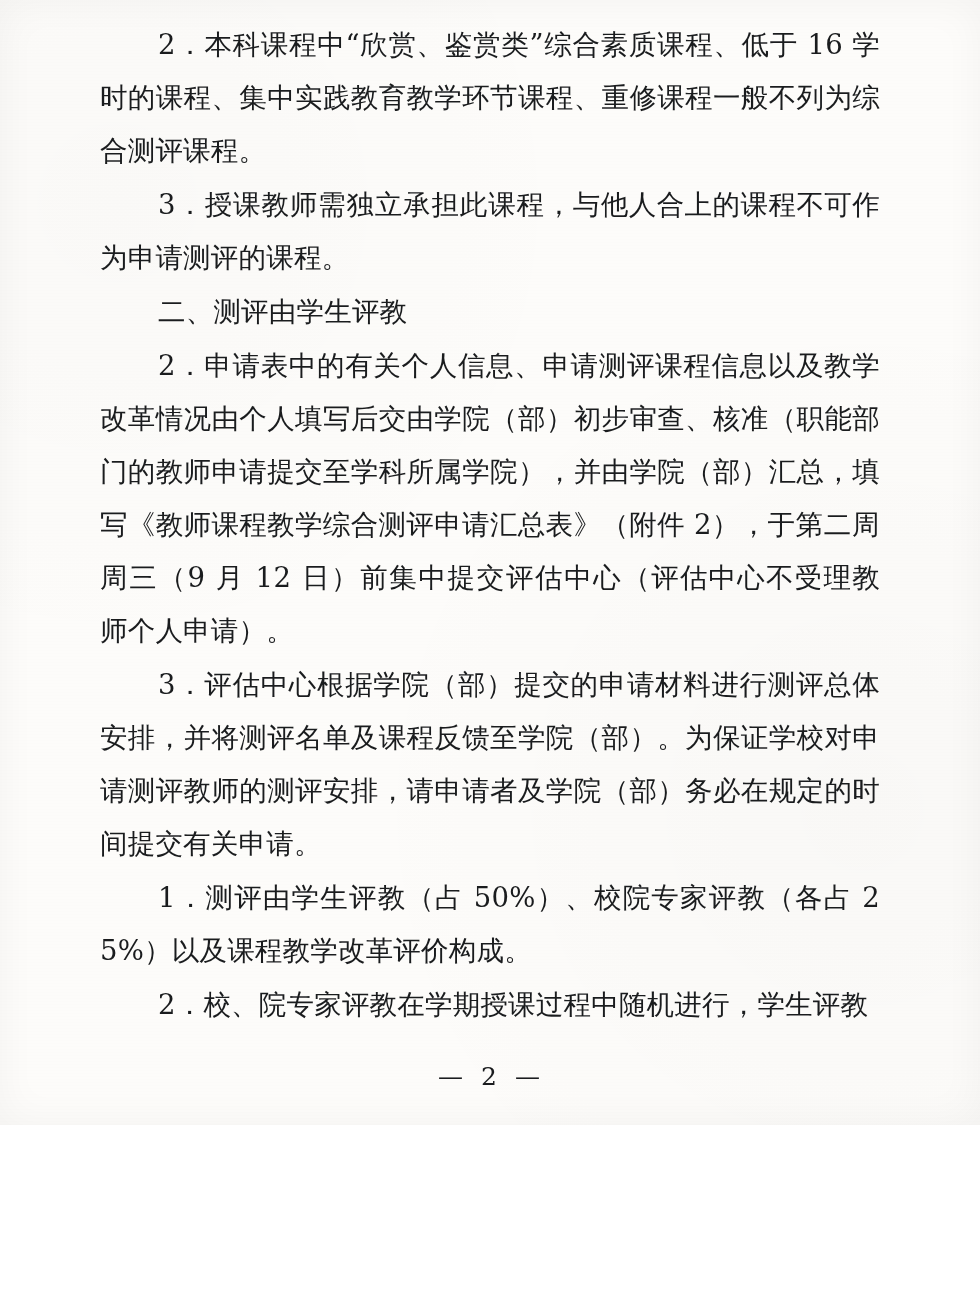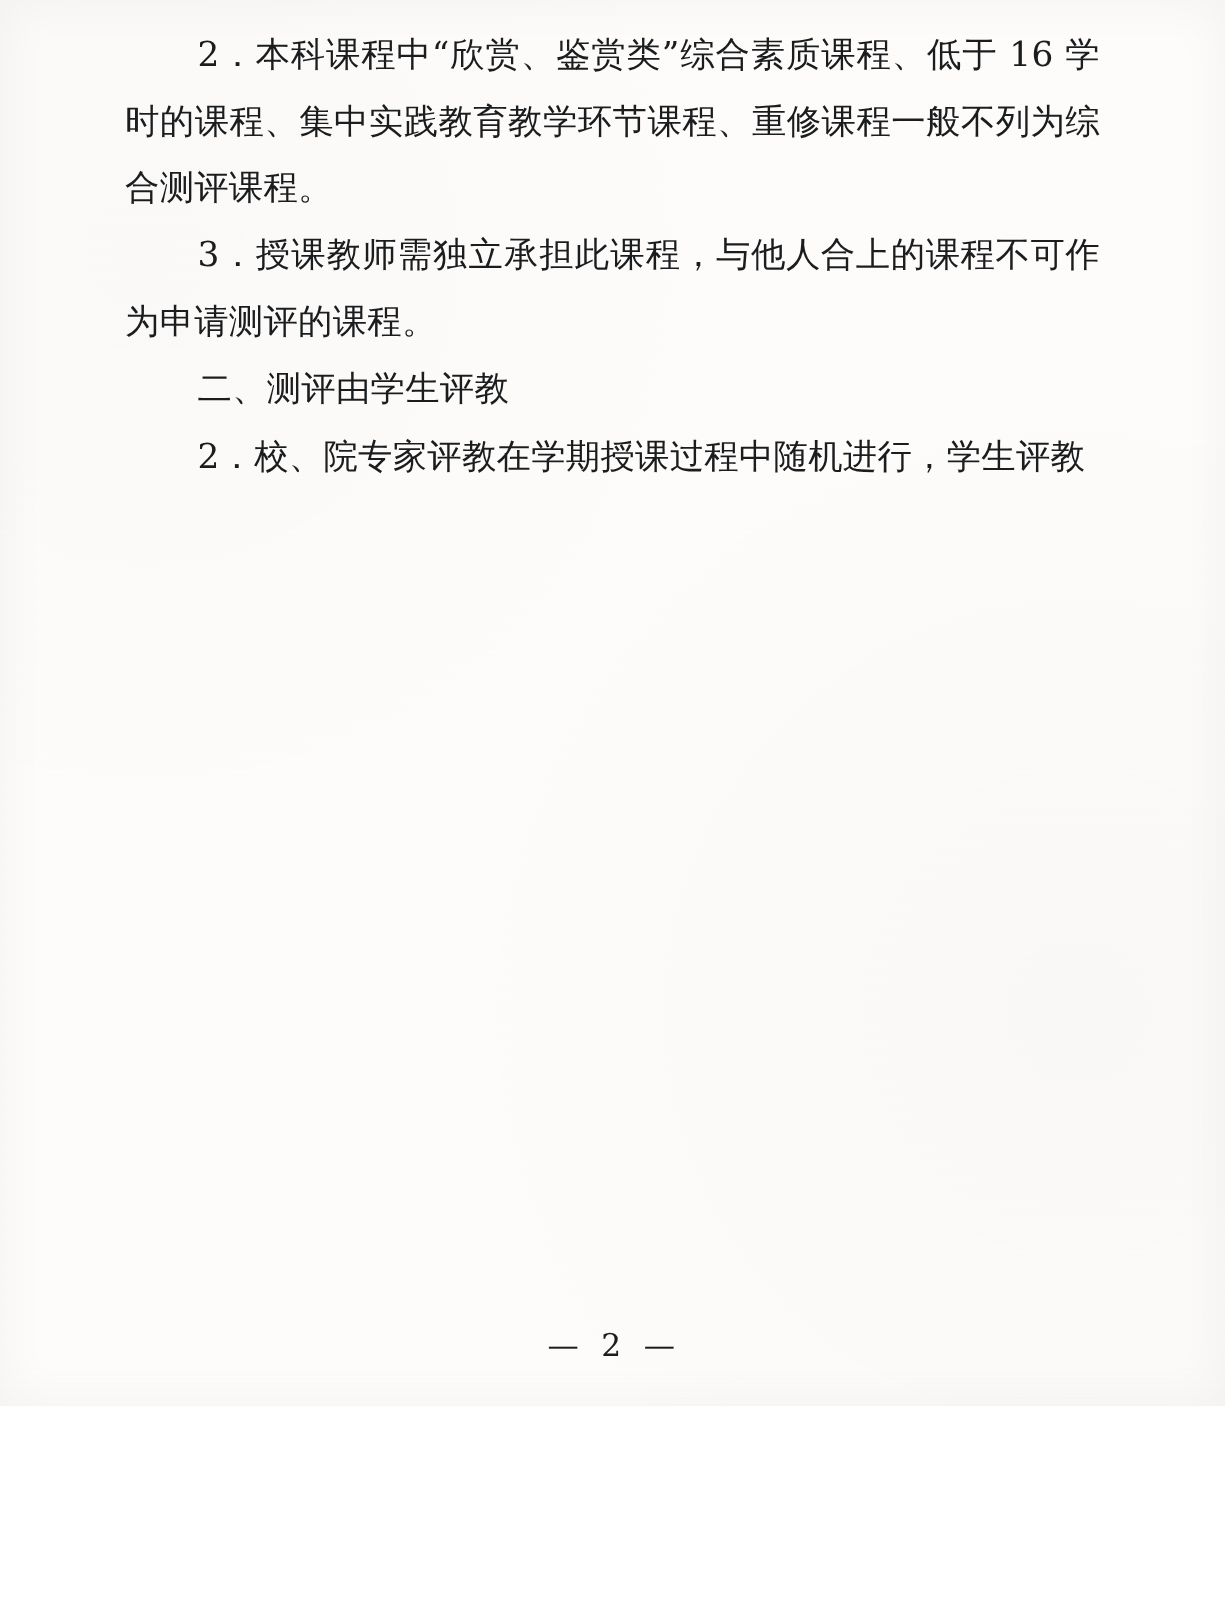--- a/index.html
+++ b/index.html
@@ -87,23 +87,26 @@
 <div class="page">
   <div class="content">
 
     <p class="para indent">2．本科课程中“欣赏、鉴赏类”综合素质课程、低于 16 学时的课程、集中实践教育教学环节课程、重修课程一般不列为综合测评课程。</p>
 
     <p class="para indent"><span class="bold">3．授课教师需独立承担此课程</span><span>，与他人合上的课程不可作为申请测评的课程。</span></p>
 
     <p class="para indent">二、测评由学生评教</p>
 
 
+    <p class="para indent"><span>2．申请表中的有关个人信息、申请测评课程信息以及教学改革情况由个人填写后交由学院（部）初步审查、核准（职能部门的教师申请提交至学科所属学院），并由学院（部）汇总，填写《教师课程教学综合测评申请汇总表》（附件 2），于</span><span class="bold">第二周周三（9 月 12 日）前集中提交评估中心</span><span>（评估中心不受理教师个人申请）。</span></p>
+
+    <p class="para indent">3．评估中心根据学院（部）提交的申请材料进行测评总体安排，并将测评名单及课程反馈至学院（部）。为保证学校对申请测评教师的测评安排，请申请者及学院（部）务必在规定的时间提交有关申请。</p>
 
 
-
+    <p class="para indent">1．测评由学生评教（占 50%）、校院专家评教（各占 25%）以及课程教学改革评价构成。</p>
 
     <p class="para indent">2．校、院专家评教在学期授课过程中随机进行，学生评教</p>
 
   </div>
 
   <div class="footer">
     <span class="dash">—</span><span>2</span><span class="dash">—</span>
   </div>
 
   <div class="grain"></div>

